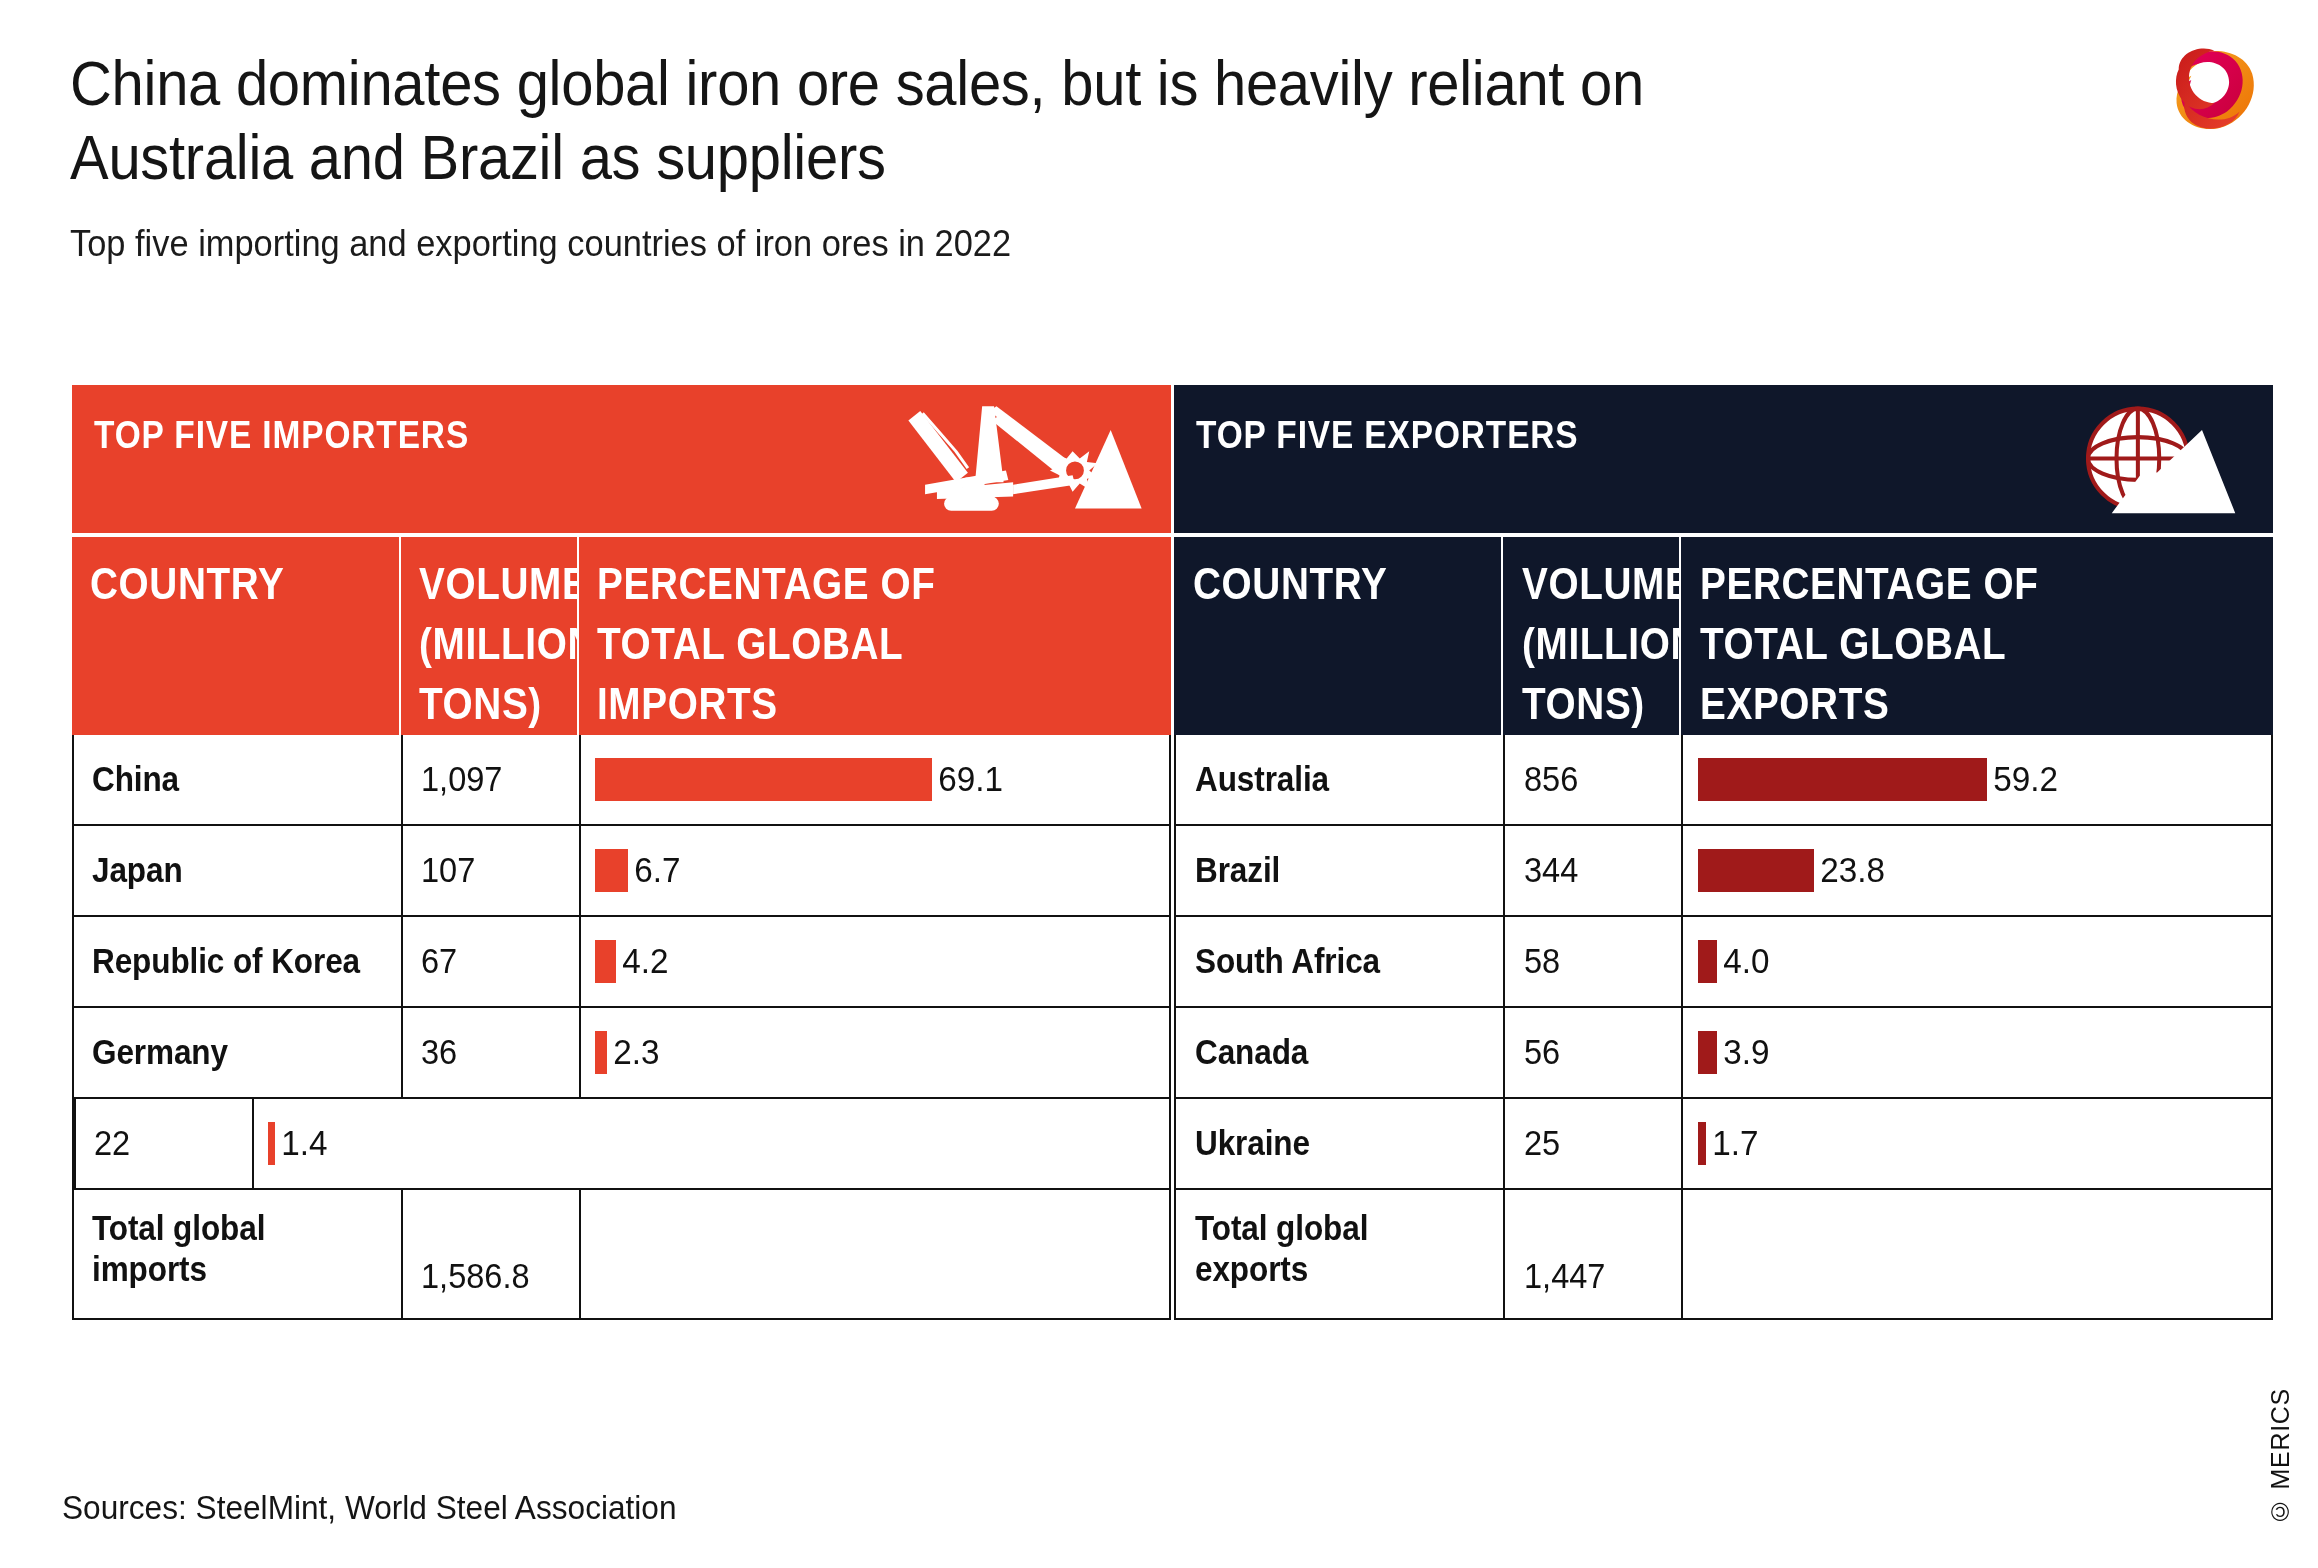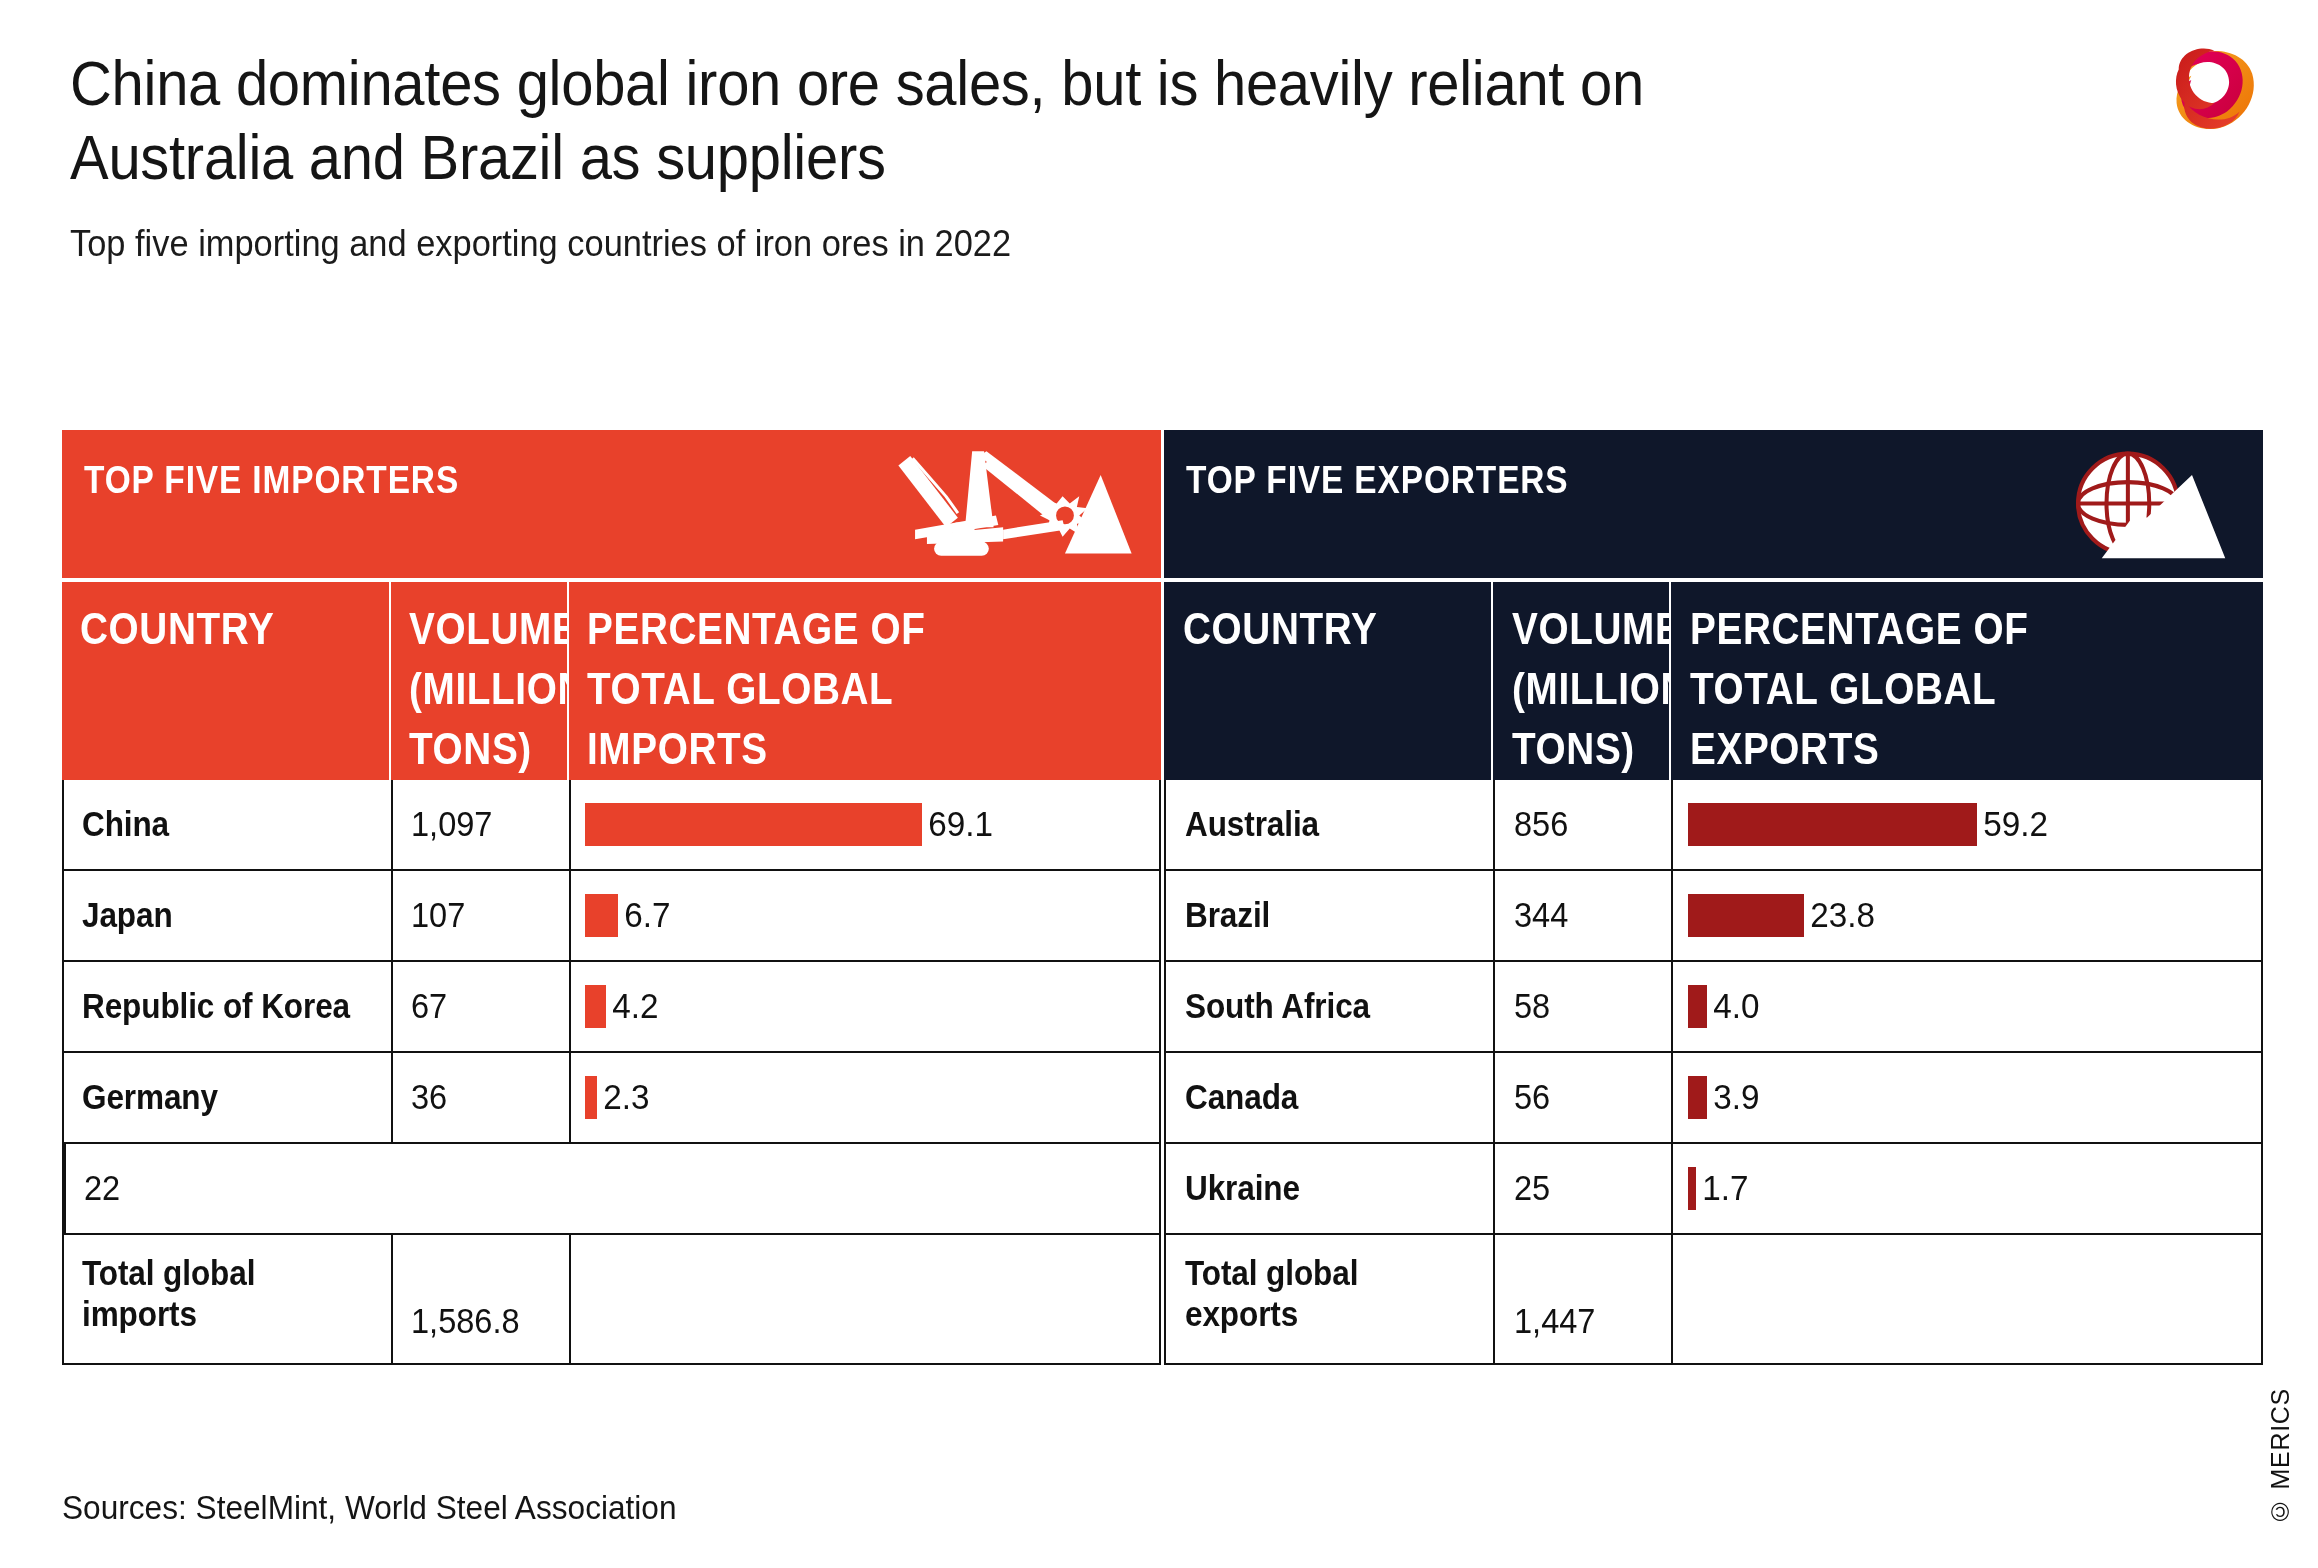--- a/index.html
+++ b/index.html
@@ -50,26 +50,25 @@
     position: absolute;
     right: 45px;
     top: 38px;
     width: 115px;
     height: 105px;
   }
 
   
   .board {
     position: absolute;
-    left: 62px;
+    left: 72px;
     top: 385px;
     width: 2201px;
     display: flex;
     gap: 3.9px;
-    margin-top: 45px;
   }
   .panel {
     flex: 1 1 0;
     display: flex;
     flex-direction: column;
     min-width: 0;
   }
 
   .panel-title {
     height: 148px;
@@ -372,20 +371,26 @@
           <div class="barwrap">
             <div class="bar" style="width: 11.2px;"></div>
             <span class="barval">2.3</span>
           </div>
         </div>
       </div>
       <div class="row">
         <div class="cell volume">
             <span class="v-label">22</span>
           </div>
+        <div class="cell pct">
+          <div class="barwrap">
+            <div class="bar" style="width: 6.8px;"></div>
+            <span class="barval">1.4</span>
+          </div>
+        </div>
       </div>
       <div class="row total">
         <div class="cell country">
             <span class="c-label">Total global
 imports</span>
           </div>
         <div class="cell volume">
             <span class="v-label">1,586.8</span>
           </div>
         <div class="cell pct"></div>

